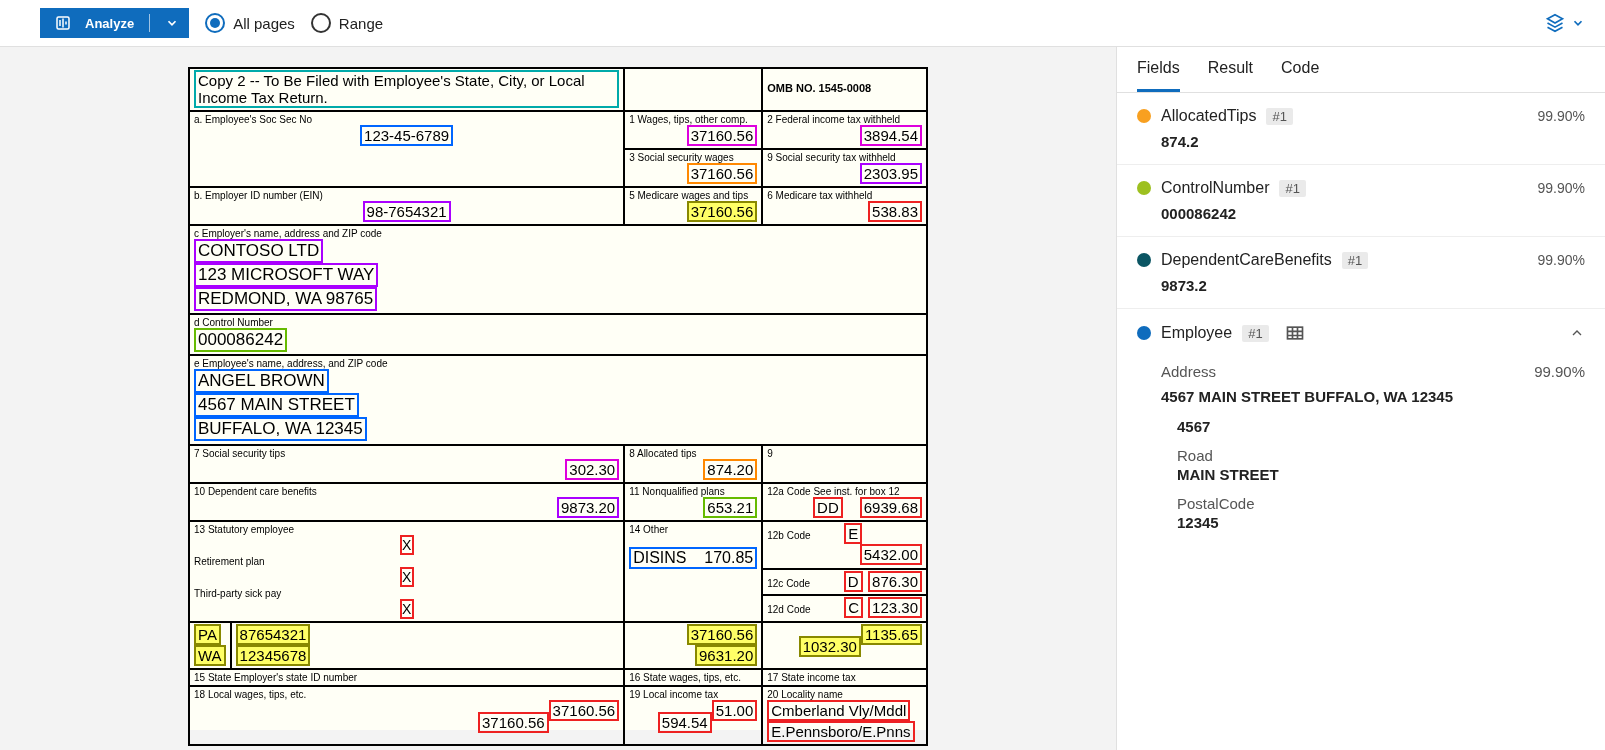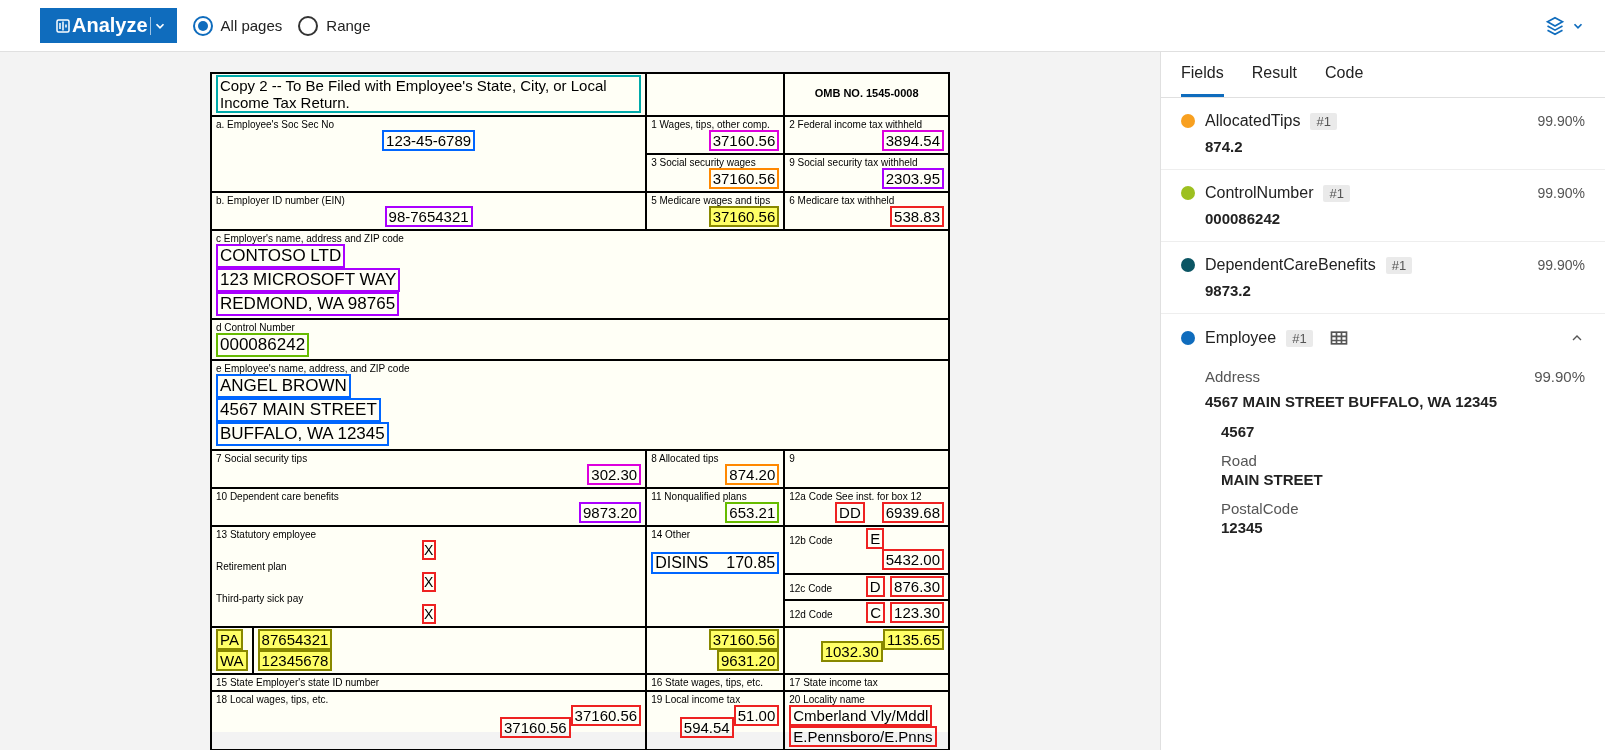--- a/index.html
+++ b/index.html
@@ -1,18 +1,18 @@
 <!DOCTYPE html>
 <html><head>
   <meta charset="utf-8">
   <style>
     * { margin: 0; padding: 0; box-sizing: border-box; font-family: "Segoe UI", sans-serif; }
     body { display: flex; flex-direction: column; height: 750px; width: 1605px; overflow: hidden; background: #fff; }
     .toolbar { display: flex; align-items: center; padding: 8px 20px 8px 40px; gap: 16px; border-bottom: 1px solid #e0e0e0; }
-    .analyze-btn { display: flex; align-items: center; gap: 0; background: #0f6cbd; color: #fff; border: none; padding: 6px 10px 6px 14px; font-size: 20px; font-weight: 600; cursor: pointer; }
+    .analyze-btn { display: flex; align-items: center; gap: 13px; background: #0f6cbd; color: #fff; border: none; padding: 6px 10px 6px 14px; font-size: 13px; font-weight: 600; cursor: pointer; }
     .analyze-btn .sep { width: 1px; height: 18px; background: rgba(255,255,255,.6); margin: 0 2px; }
     .analyze-btn svg { display: block; }
     .radio-wrap { display: flex; align-items: center; gap: 8px; cursor: pointer; justify-content: center; }
     .radio-dot { width: 20px; height: 20px; border-radius: 50%; border: 2px solid #333; display: inline-flex; align-items: center; justify-content: center; }
     .radio-dot.sel { border-color: #0f6cbd; }
     .radio-dot.sel::after { content: ""; width: 10px; height: 10px; border-radius: 50%; background: #0f6cbd; }
     .radio-label { font-size: 15px; color: #222; }
     .spacer { flex: 1; }
     .layers { display: flex; align-items: center; gap: 6px; color: #0f6cbd; cursor: pointer; }
 
@@ -28,21 +28,21 @@
     .box-blue { border: 2px solid #06f; }
     .box-purple { border: 2px solid #a0f; }
     .box-pink { border: 2px solid #d0d; }
     .box-green { border: 2px solid #6b0; }
     .box-orange { border: 2px solid #f80; }
     .box-red { border: 2px solid #e22; }
     .box-yellow { background: #ff6; border: 2px solid #880; }
     .xbox { display: inline-block; width: 14px; text-align: center; border: 2px solid #e22; font-size: 14px; }
     .dash { border-top: 2px dashed #000 !important; border-bottom: 2px dashed #000 !important; text-decoration: underline; }
 
-    .panel { width: 445px; border-left: 1px solid #e0e0e0; display: flex; flex-direction: column; overflow: hidden; background: #fff; }
+    .panel { width: 489px; border-left: 1px solid #e0e0e0; display: flex; flex-direction: column; overflow: hidden; background: #fff; }
     .tabs { display: flex; gap: 28px; padding: 0 20px; border-bottom: 1px solid #e0e0e0; }
     .tab-item { font-size: 16px; padding: 12px 0; cursor: pointer; color: #222; border-bottom: 3px solid transparent; }
     .tab-item.active { color: #222; font-weight: 400; border-bottom: 3px solid #0f6cbd; }
     .fields-list { flex: 1; overflow-y: auto; }
     .field-item { padding: 14px 20px 14px 20px; border-bottom: 1px solid #eee; position: relative; }
     .field-head { display: flex; align-items: center; gap: 10px; }
     .dot { width: 14px; height: 14px; border-radius: 50%; flex-shrink: 0; }
     .field-name { font-size: 16px; color: #222; }
     .badge { background: #eaeaea; font-size: 13px; padding: 1px 6px; border-radius: 2px; color: #555; }
     .conf { margin-left: auto; font-size: 14px; color: #555; }
@@ -88,21 +88,21 @@
 </div>
 
 <div class="main">
   <div class="viewer">
     <div class="doc">
       <table>
         <tbody>
             <tr>
           <td colspan="2" style="height:32px"><span class="val box-teal">Copy 2 -- To Be Filed with Employee's State, City, or Local Income Tax Return.</span></td>
           <td style="border-left:none"></td>
-          <td colspan="2" style="text-align:center"><br><b>OMB NO. 1545-0008</b></td>
+          <td colspan="2" style="text-align:left"><br><b>OMB NO. 1545-0008</b></td>
         </tr>
         <tr>
           <td rowspan="2" colspan="2"><span class="cell-label">a. Employee's Soc Sec No</span><br><center><span class="val box-blue">123-45-6789</span></center></td>
           <td><span class="cell-label">1 Wages, tips, other comp.</span><br><span class="val rt box-pink">37160.56</span></td>
           <td colspan="2"><span class="cell-label">2 Federal income tax withheld</span><br><span class="val rt box-pink">3894.54</span></td>
         </tr>
         <tr>
           <td><span class="cell-label">3 Social security wages</span><br><span class="val rt box-orange">37160.56</span></td>
           <td colspan="2"><span class="cell-label">9 Social security tax withheld</span><br><span class="val rt box-purple">2303.95</span></td>
         </tr>

